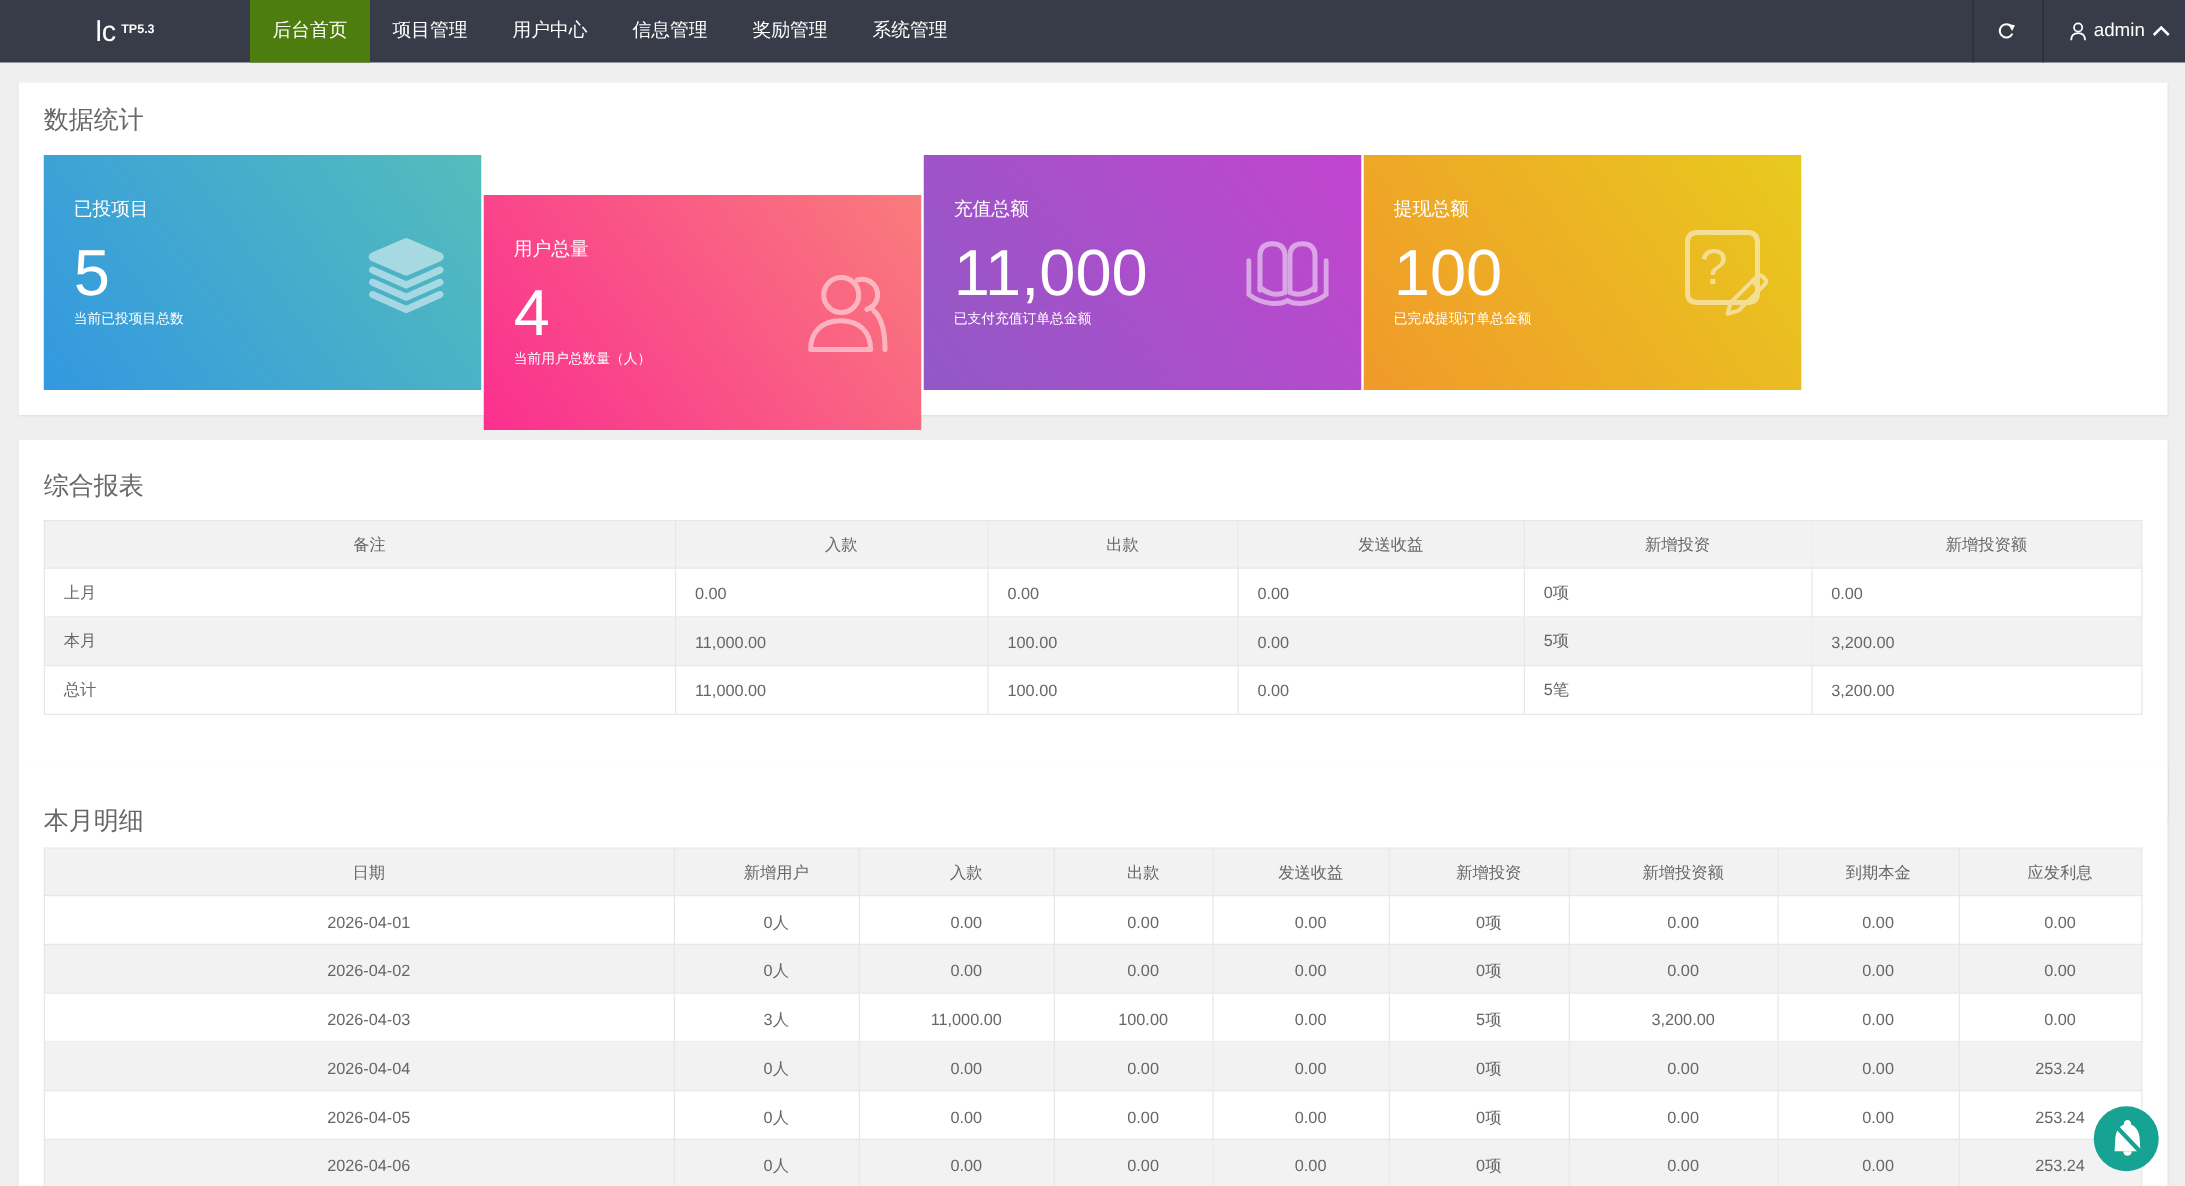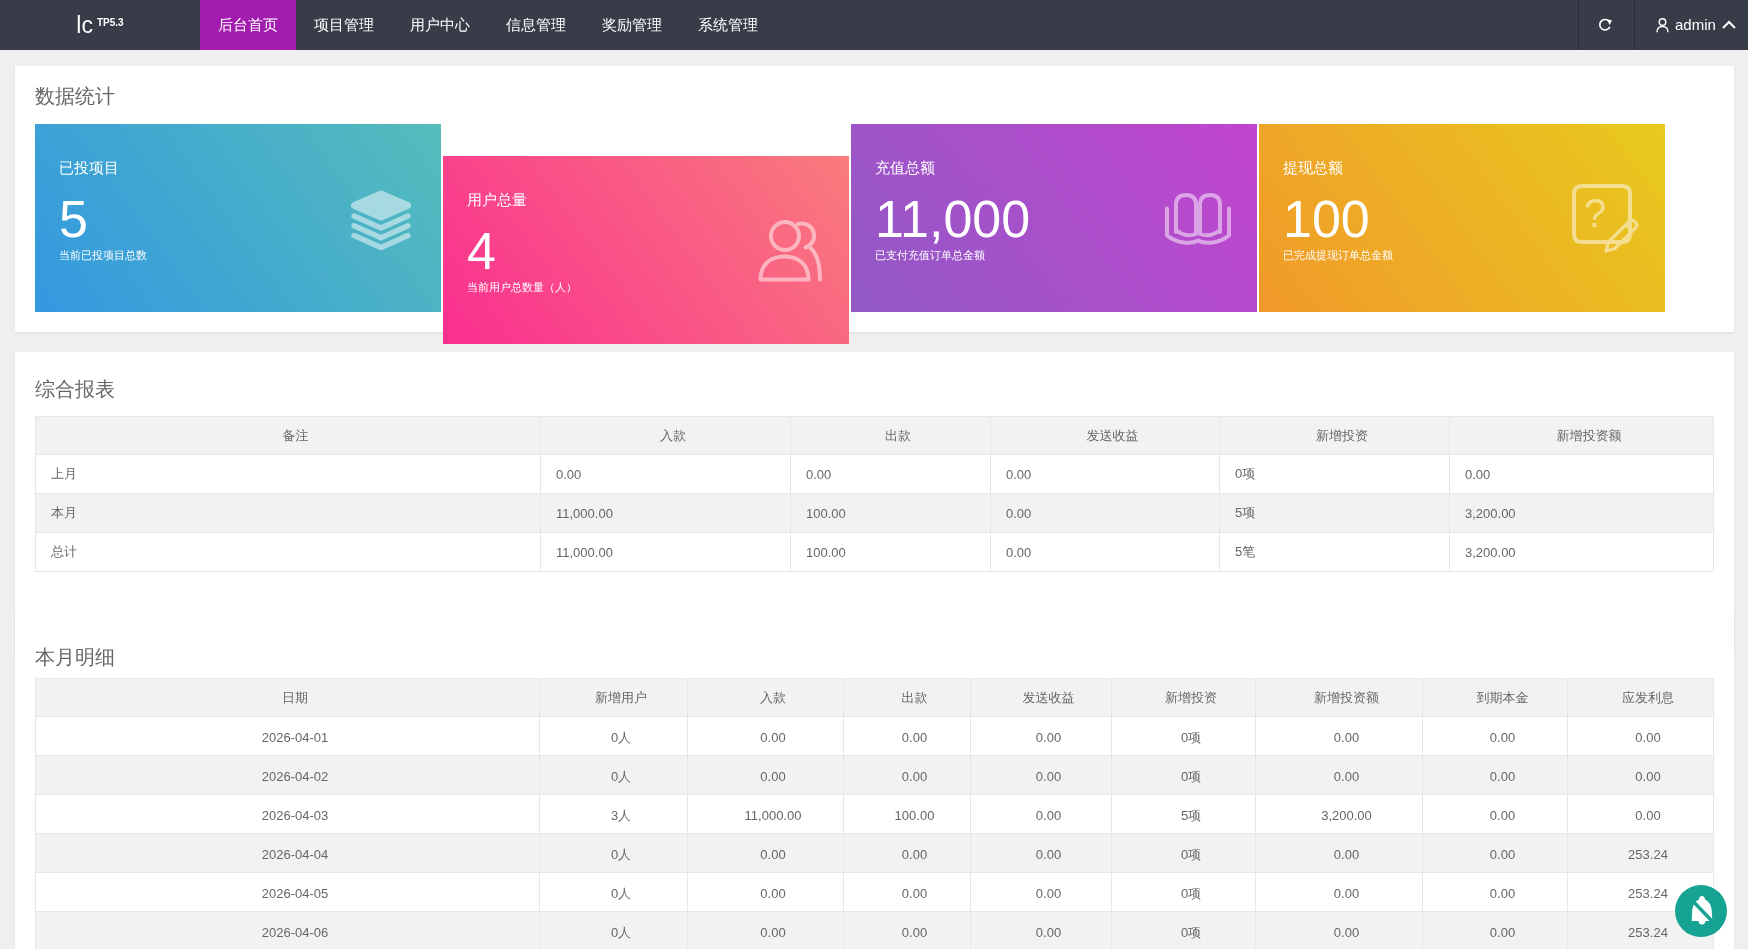--- a/index.html
+++ b/index.html
@@ -5,36 +5,36 @@
 *{margin:0;padding:0;box-sizing:border-box;}
 html,body{width:1748px;height:949px;overflow:hidden;}
 body{position:relative;background:#efefef;font-family:"Liberation Sans",sans-serif;}
 
 .nav{position:absolute;left:0;top:0;width:1748px;height:50px;background:#383c48;}
 .logo{position:absolute;left:0;top:0;width:200px;height:50px;text-align:center;line-height:50px;color:#fff;}
 .logo .lc{font-size:23px;}
 .logo .tp{font-size:10px;font-weight:bold;position:relative;top:-7px;margin-left:4px;}
 .menu{position:absolute;left:200px;top:0;height:50px;list-style:none;}
 .menu li{float:left;width:96px;height:50px;line-height:50px;text-align:center;font-size:15px;color:#fff;}
-.menu li.on{background:#a21caf;}
+.menu li.on{background:#4d7c0f;}
 .sep1{position:absolute;top:0;left:1578px;width:1px;height:50px;background:#2a2d36;}
 .sep2{position:absolute;top:0;left:1634px;width:1px;height:50px;background:#2a2d36;}
 .refresh{position:absolute;left:1598px;top:18px;width:14px;height:14px;}
 .userbox{position:absolute;left:1650px;top:0;height:50px;color:#fff;font-size:15px;}
 .usr-ic{position:absolute;left:4px;top:17px;}
 .usr-tx{position:absolute;left:25px;top:0;line-height:50px;}
 .usr-ch{position:absolute;left:72px;top:20px;}
 
 .panel{position:absolute;left:15px;width:1719px;background:#fff;box-shadow:0 1px 2px rgba(0,0,0,0.08);}
 .p1{top:66px;height:266px;}
 .p2{top:352px;height:301px;}
 .p3{top:612px;height:400px;}
 .ptitle{position:absolute;left:20px;font-size:20px;color:#666;line-height:16px;}
 
-.cards{position:absolute;left:20px;top:58px;width:1630px;display:flex;gap:2px;}
+.cards{position:absolute;left:20px;top:58px;width:1406px;display:flex;gap:2px;}
 .card{flex:1;height:188px;position:relative;color:#fff;}
 .c1{background:linear-gradient(54deg,#3398e0,#55bdbb);}
 .c2{background:linear-gradient(54deg,#fa2f90,#f97c7c);margin-top:32px;}
 .c3{background:linear-gradient(54deg,#9159c5,#c245cf);}
 .c4{background:linear-gradient(54deg,#f1992a,#e8ca1e);}
 .card .t1{position:absolute;left:24px;top:36px;font-size:15px;line-height:15px;}
 .card .num{position:absolute;left:24px;top:69px;font-size:52px;line-height:52px;}
 .card .t2{position:absolute;left:24px;top:124px;font-size:11px;line-height:15px;}
 .card .icn{position:absolute;right:28px;top:64px;opacity:0.5;}
 

